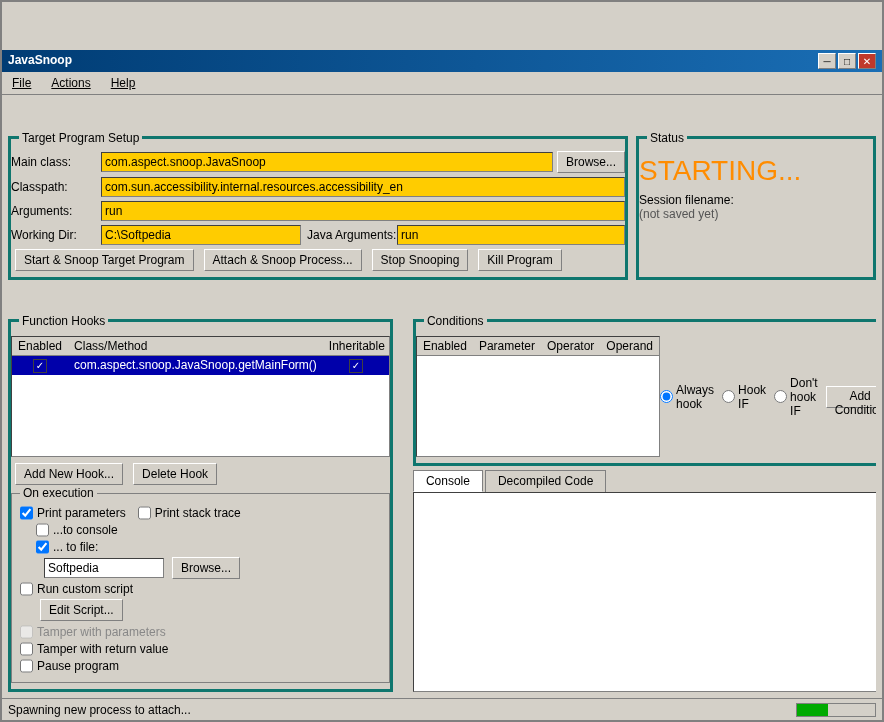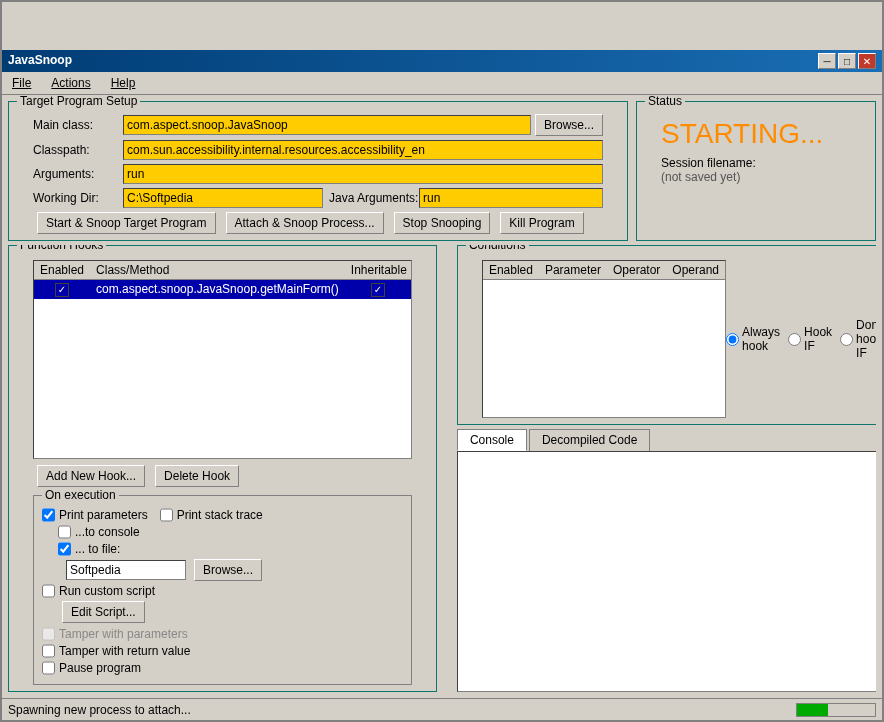--- a/index.html
+++ b/index.html
@@ -67,24 +67,25 @@
     }
     .content {
       flex: 1;
       padding: 6px;
       display: flex;
       flex-direction: column;
       gap: 4px;
       overflow: hidden;
     }
     .section-box {
-      border: 1px solid #0f766e;
-      background: #d4d0c8;
-      padding: 6px 24px;
+      border: 3px solid #0f766e;
+      background: #d4d0c8;
+      padding: 6px 0;
       position: relative;
+      margin-top: 35px;
     }
     .section-title {
       position: absolute;
       top: -8px;
       left: 8px;
       background: #d4d0c8;
       padding: 0 3px;
       font-size: 12px;
     }
     .top-section {

